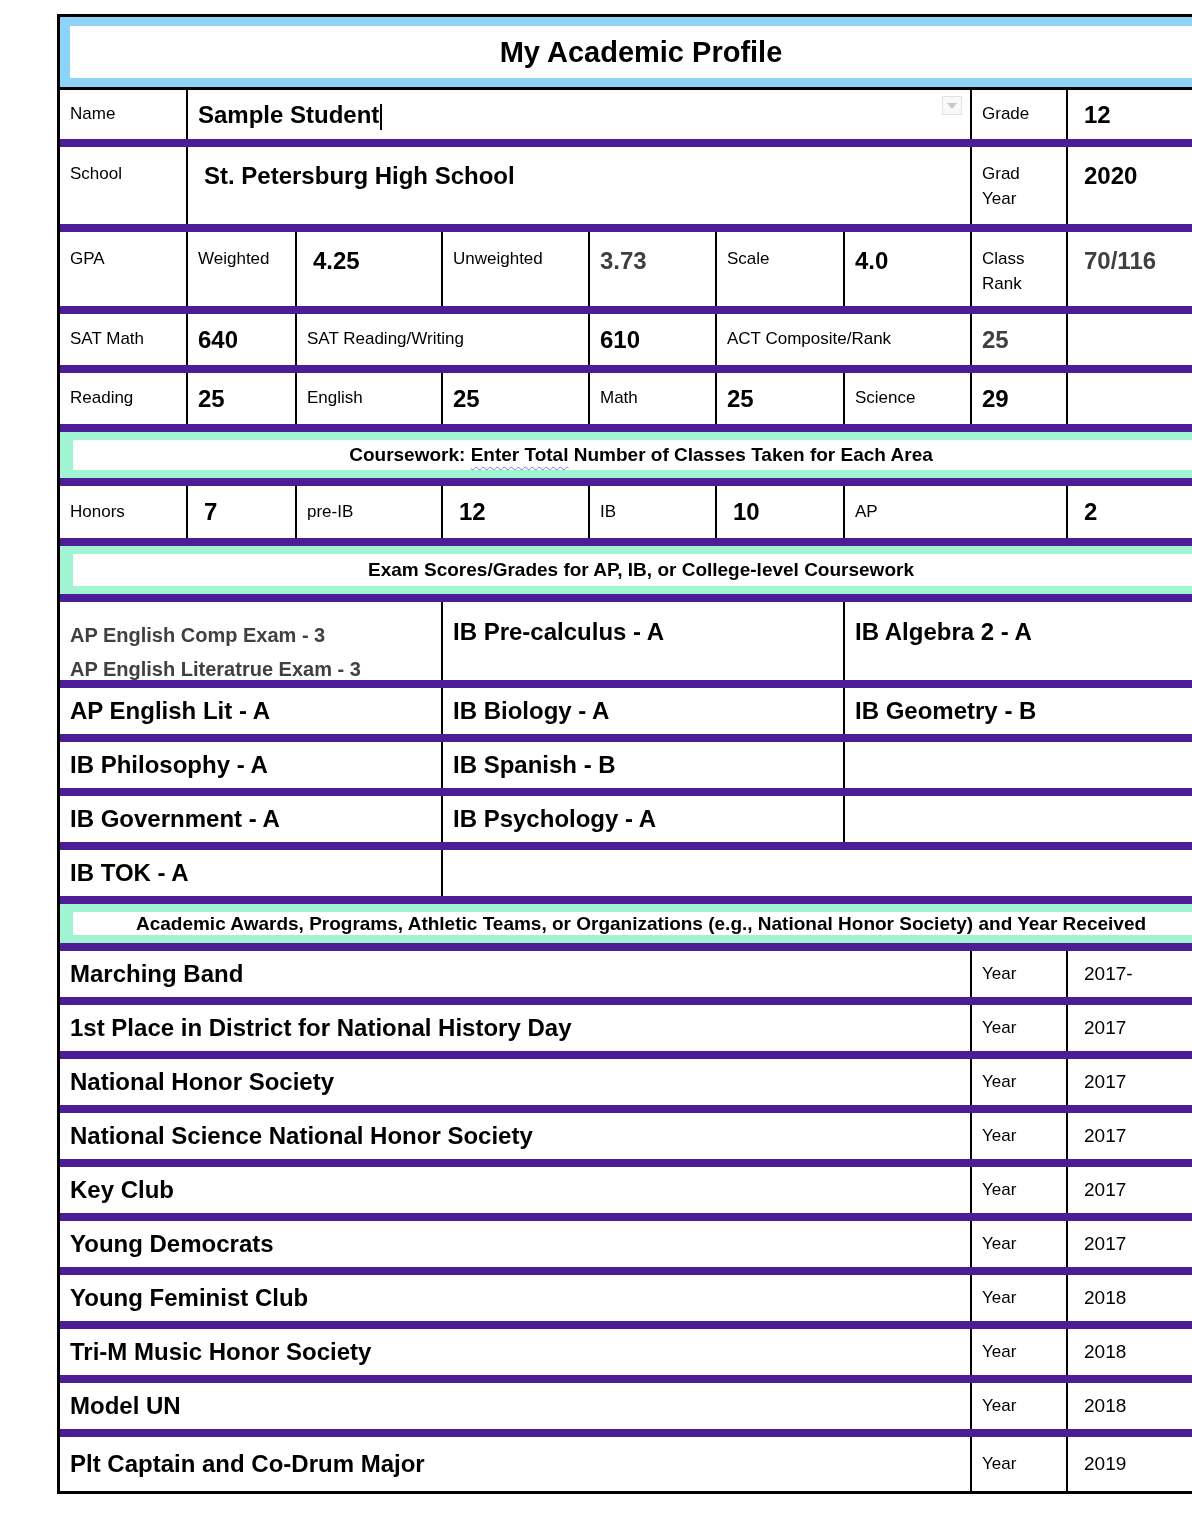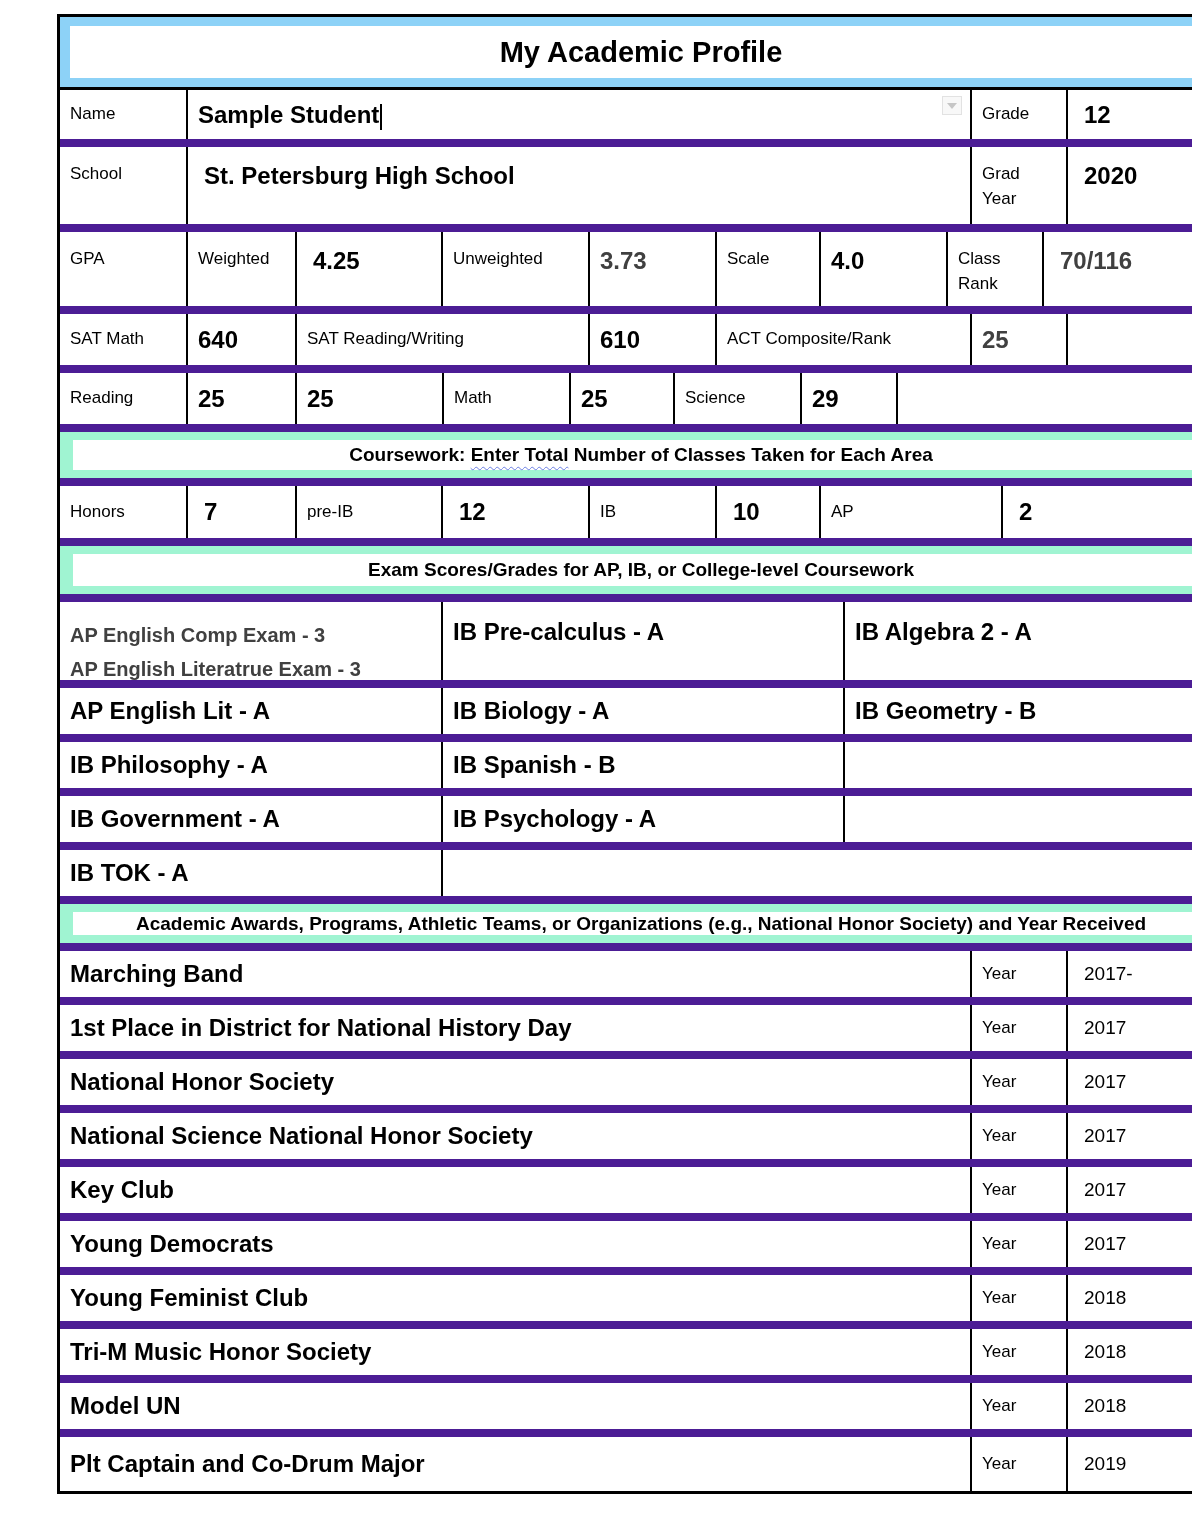--- a/index.html
+++ b/index.html
@@ -19,22 +19,22 @@
     padding:0 10px; display:flex; align-items:center; overflow:hidden;
   }
   .cell.grow { flex:1; border-right:none; }
   .lbl { font-size:17px; font-weight:normal; line-height:1.45; }
   .val { font-size:24px; font-weight:bold; }
   .red { color:#404040; }
   .pl16 { padding-left:16px; }
 
   
   .c0{width:128px}.c1{width:109px}.c2{width:146px}.c3{width:147px}
-  .c4{width:127px}.c5{width:104px}.c6{width:127px}.c7{width:96px}
-  .w-name{width:784px}.w-satrw{width:293px}.w-act{width:255px}.w-ap{width:182px}
+  .c4{width:127px}.c5{width:128px}.c6{width:127px}.c7{width:96px}
+  .w-name{width:784px}.w-satrw{width:293px}.w-act{width:255px}.w-ap{width:223px}
   .w-ex1{width:383px}.w-ex2{width:402px}.w-award{width:912px}
 
   
   .r-title{height:73px; border-bottom:3px solid #000; background:#8dd2f7; padding:9px 10px; display:flex;}
   .r-name{height:57px}
   .r-school{height:85px}
   .r-gpa{height:82px}
   .r-sat{height:59px}
   .r-sub{height:59px}
   .r-band1{height:54px}
@@ -124,20 +124,21 @@
     <div class="cell w-satrw lbl">SAT Reading/Writing</div>
     <div class="cell c4 val">610</div>
     <div class="cell w-act lbl">ACT Composite/Rank</div>
     <div class="cell c7 val red">25</div>
     <div class="cell grow"></div>
   </div>
 
   <div class="row r-sub">
     <div class="cell c0 lbl">Reading</div>
     <div class="cell c1 val">25</div>
+    <div class="cell c2 lbl">English</div>
     <div class="cell c3 val">25</div>
     <div class="cell c4 lbl">Math</div>
     <div class="cell c5 val">25</div>
     <div class="cell c6 lbl">Science</div>
     <div class="cell c7 val">29</div>
     <div class="cell grow"></div>
   </div>
 
   <div class="row r-band1 band">
     <div class="band-inner"><span>Coursework: </span><span class="squiggle">Enter Total</span><span> Number of Classes Taken for Each Area</span></div>

